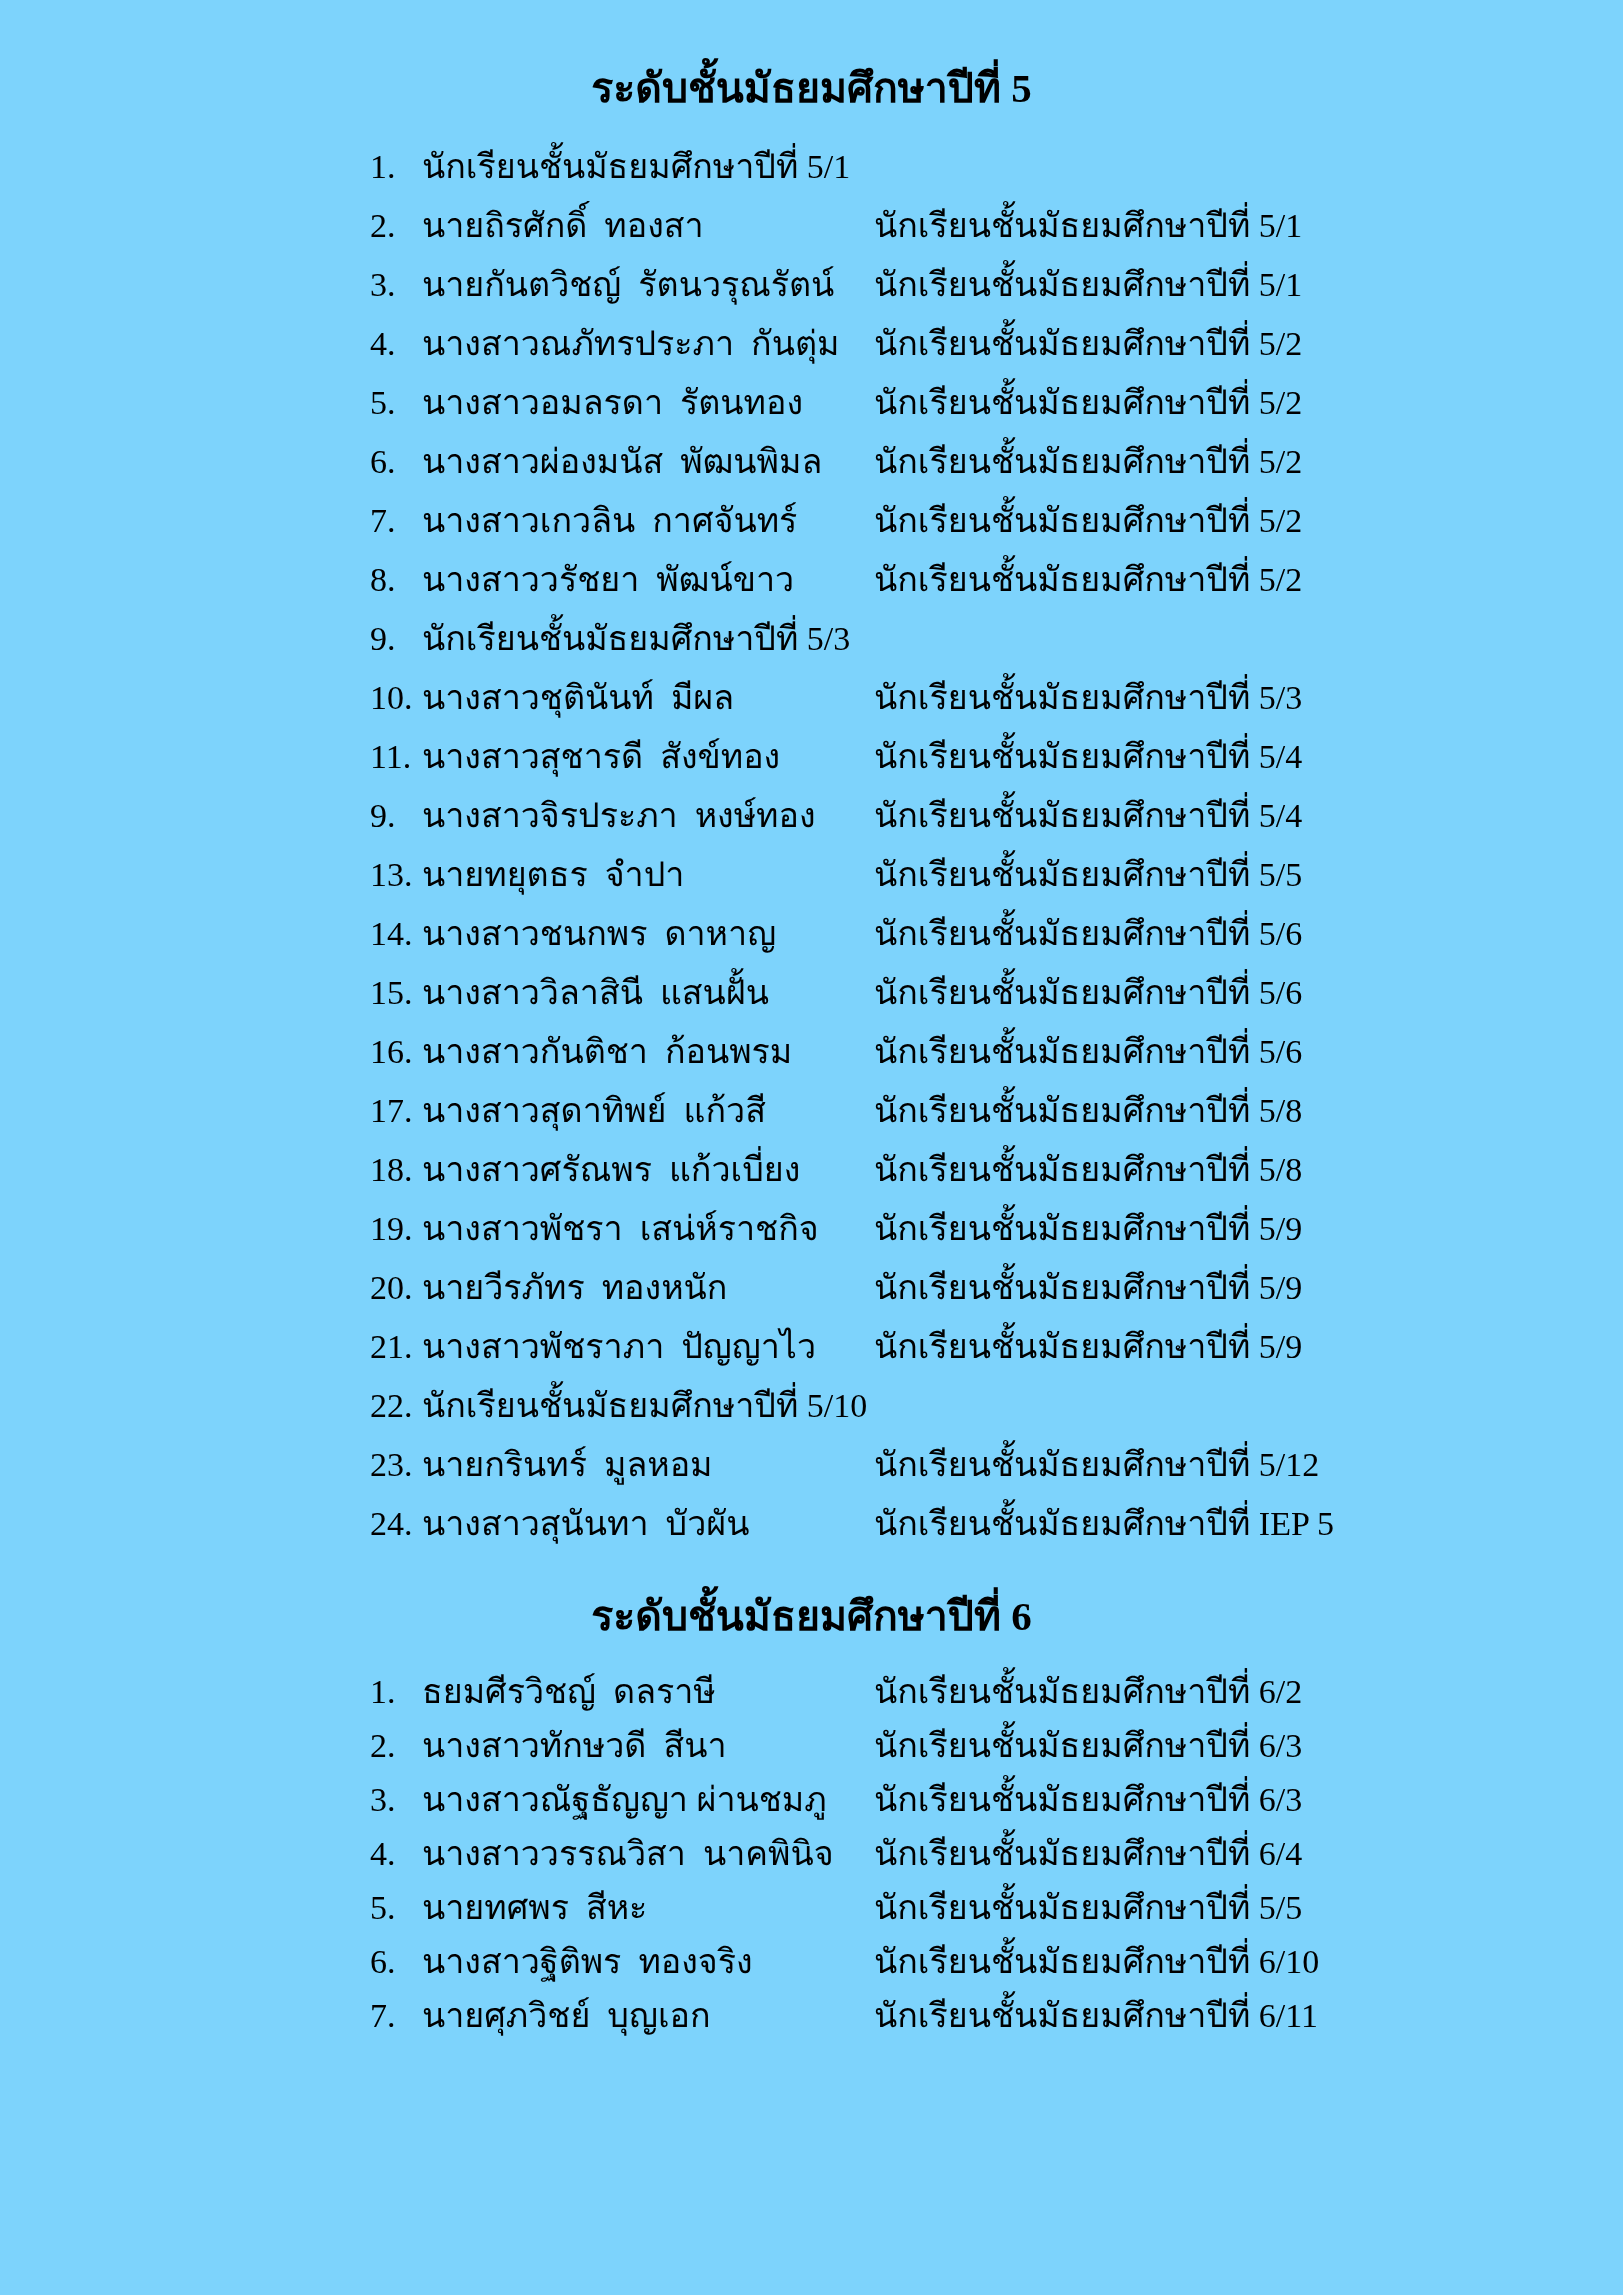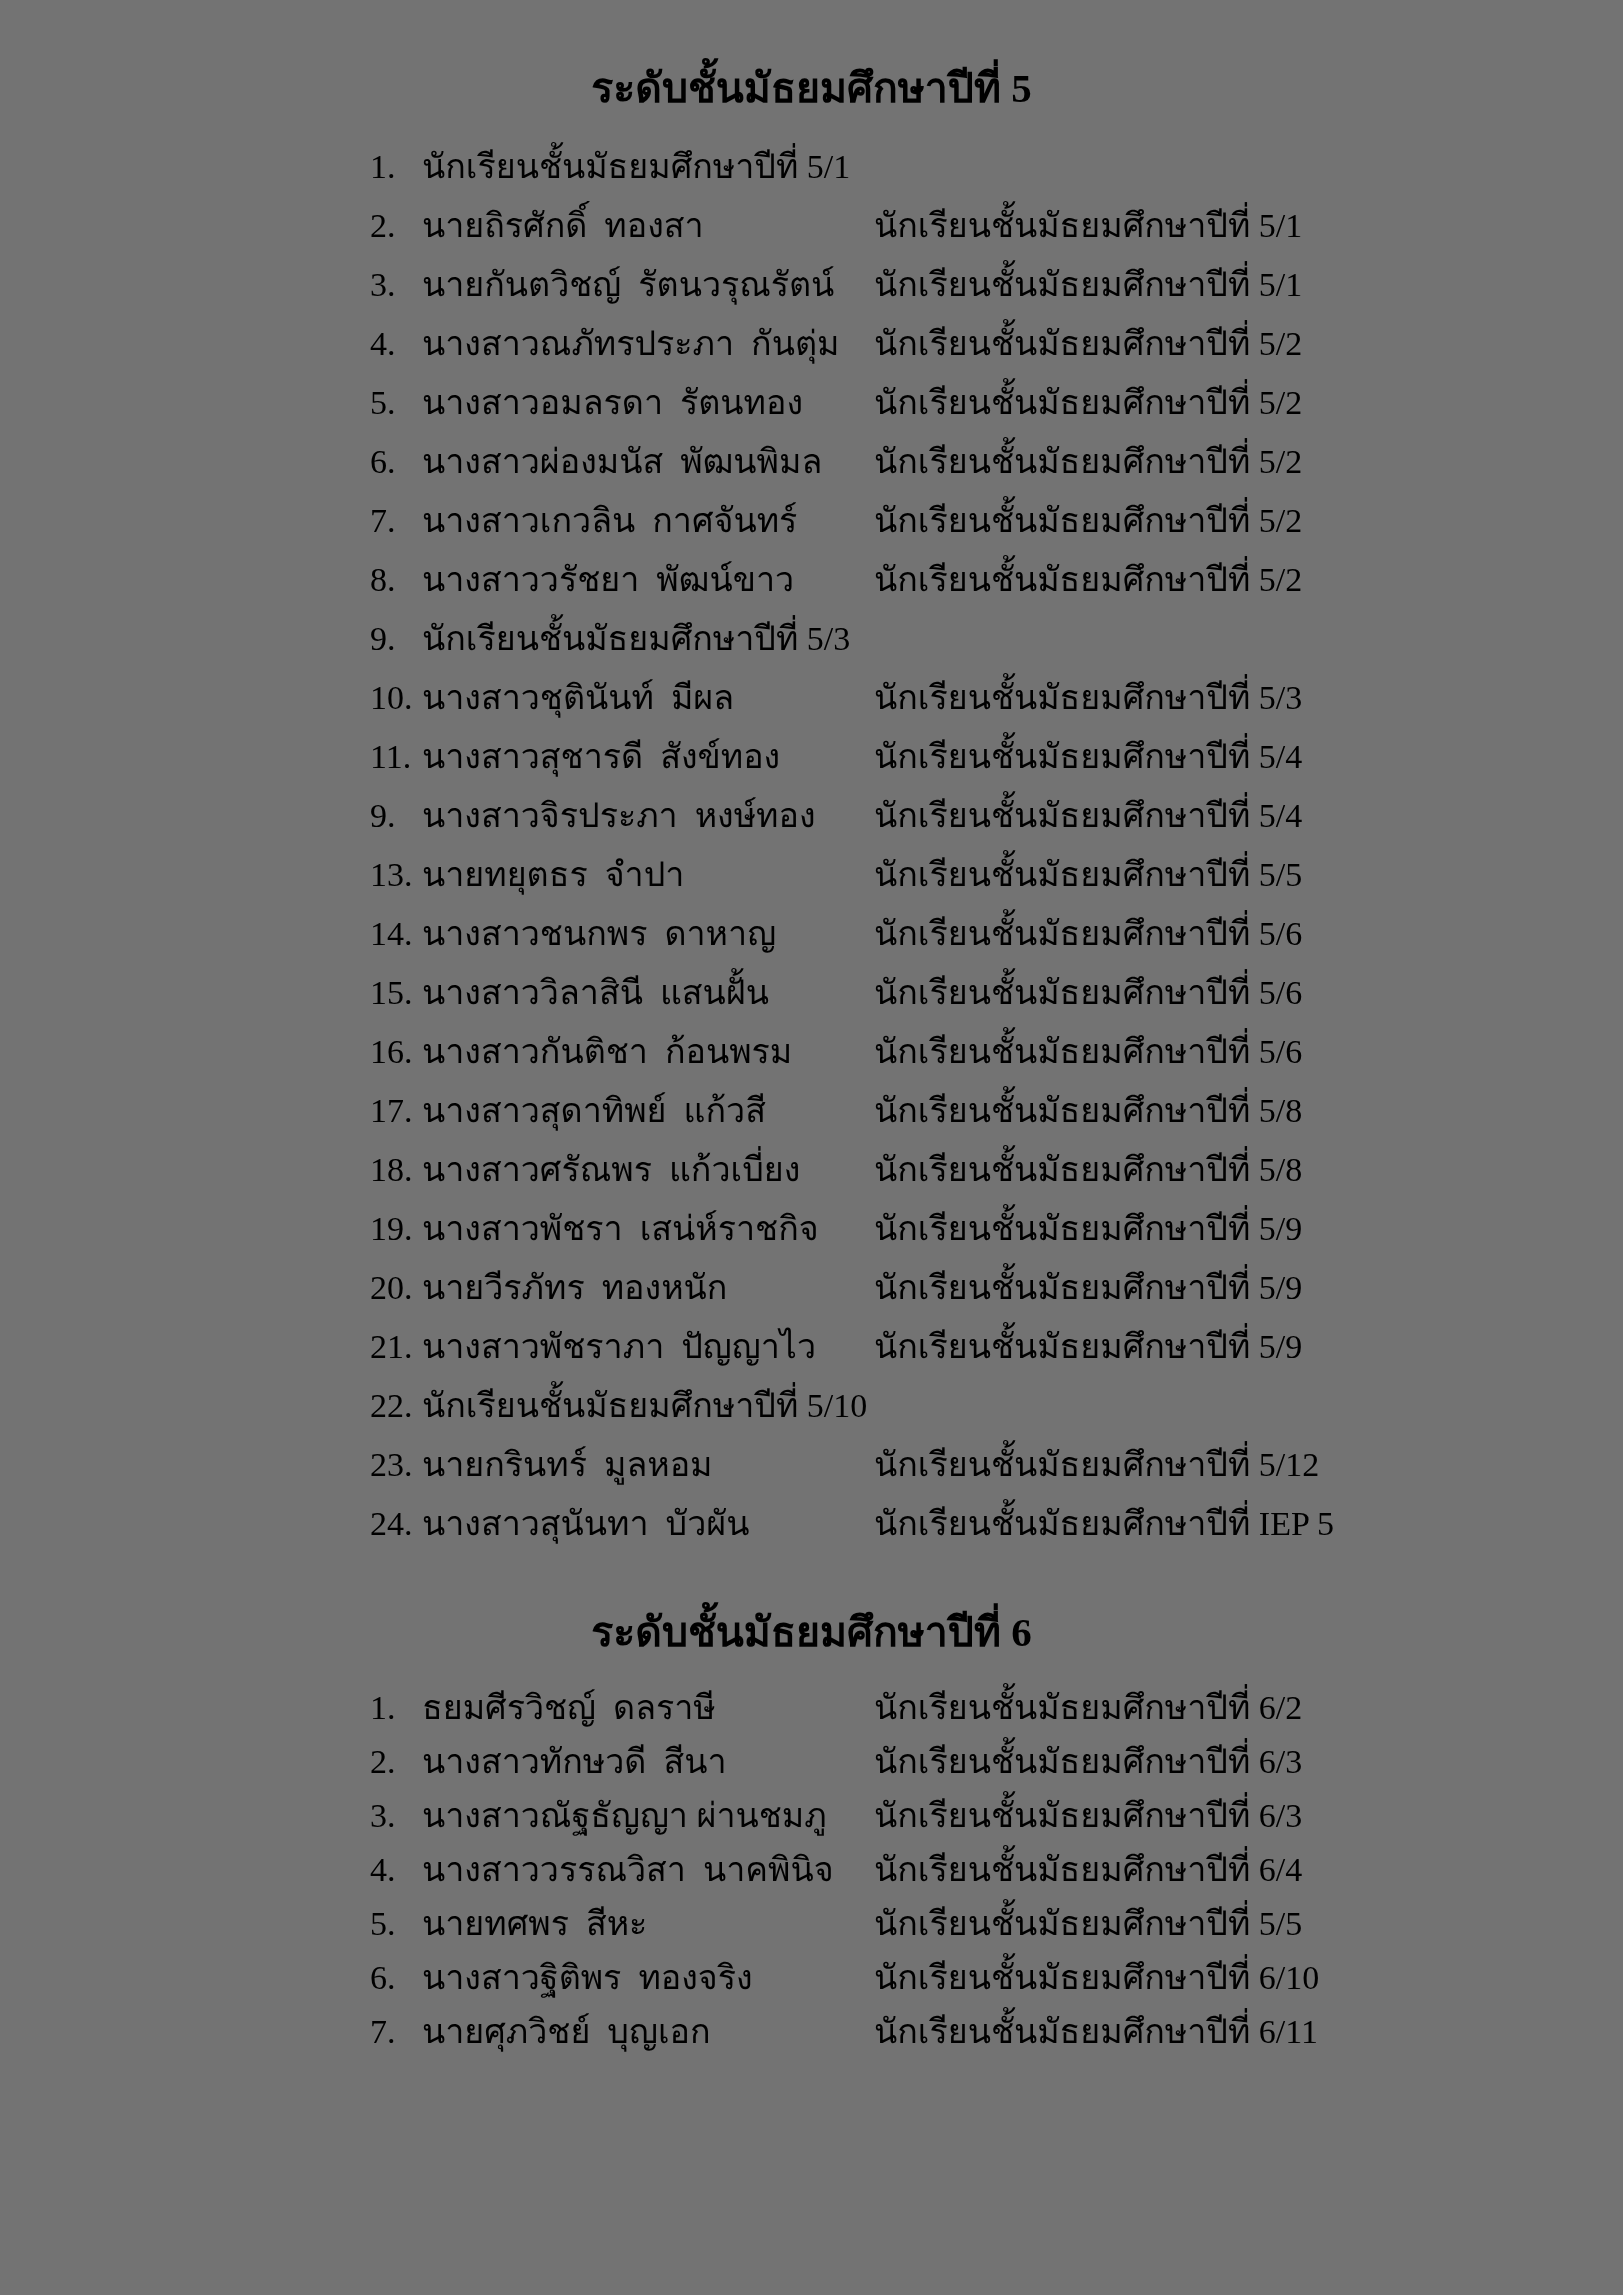--- a/index.html
+++ b/index.html
@@ -5,36 +5,36 @@
   html, body {
     margin: 0;
     padding: 0;
     background: #e5e5e5;
   }
   .page {
     position: relative;
     width: 1623px;
     height: 2295px;
     margin: 0 auto;
-    background: #737373;
+    background: #7dd3fc;
     color: #000000;
     font-family: "Liberation Serif", "DejaVu Serif", serif;
     overflow: hidden;
     box-sizing: border-box;
     padding-top: 65px;
   }
   .section-title {
     text-align: center;
     font-size: 41px;
     font-weight: bold;
     line-height: 46px;
     white-space: pre;
   }
   .section-title.second {
-    margin-top: 56px;
+    margin-top: 40px;
   }
   .student-list {
     margin-top: 26px;
     margin-left: 370px;
     margin-right: 65px;
   }
   .row {
     display: flex;
     align-items: baseline;
     font-size: 34px;

